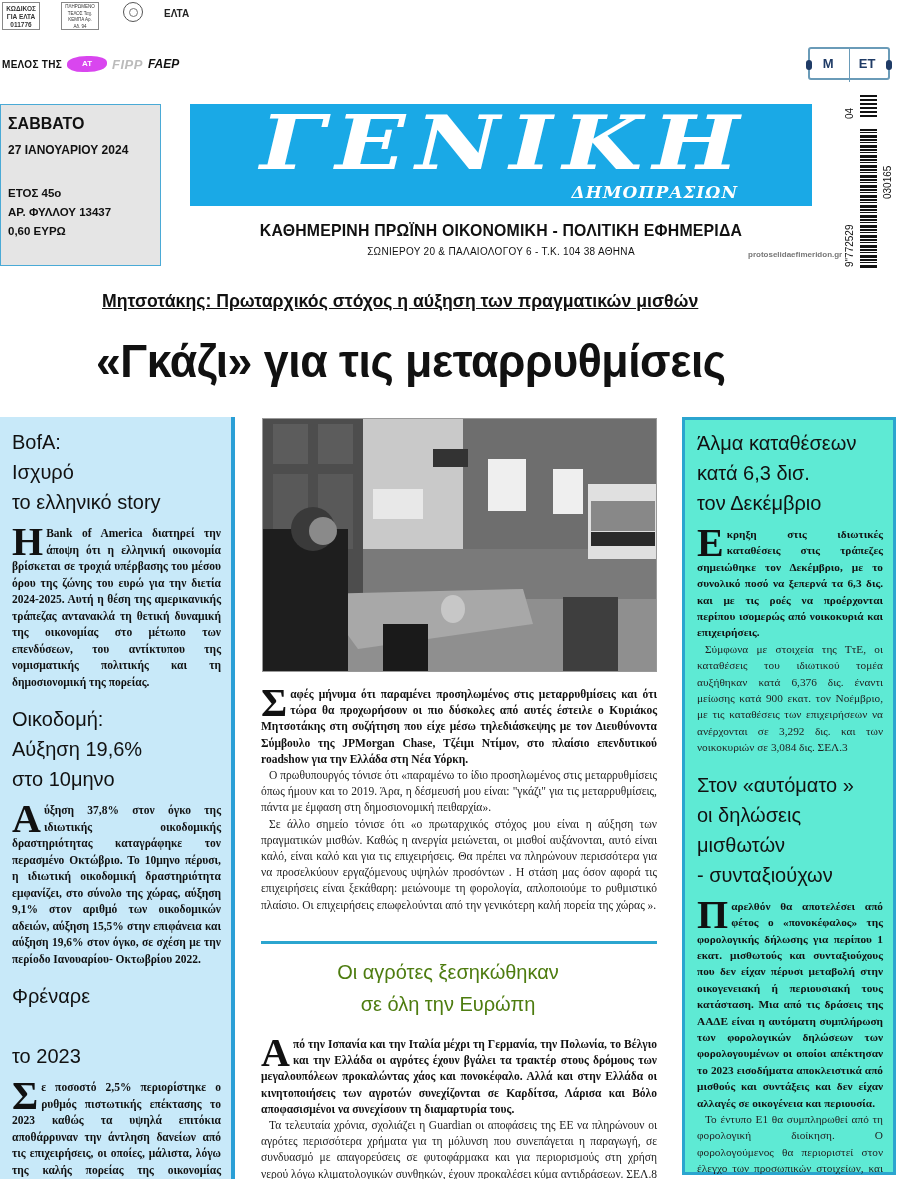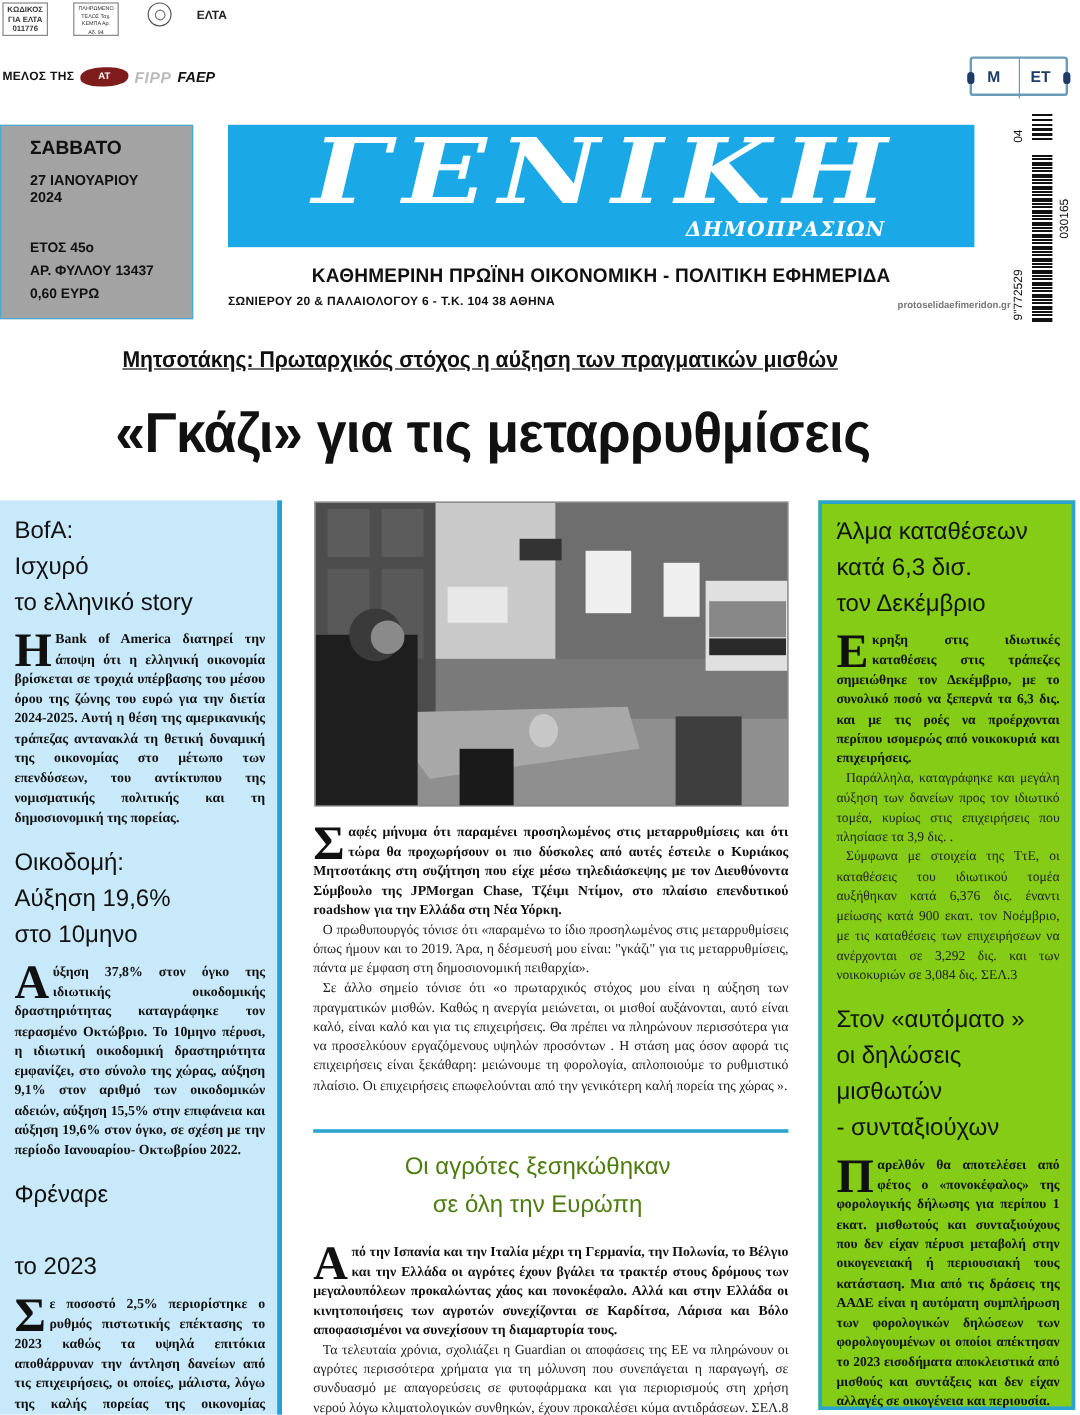--- a/index.html
+++ b/index.html
@@ -10,36 +10,36 @@
   .postal { position: absolute; left: 2px; top: 2px; display: flex; gap: 21px; align-items: flex-start; }
   .postal .pbox { border: 1px solid #888; font-size: 6px; line-height: 8px; text-align: center; padding: 1px 3px; color: #333; }
   .postal .pbox.code { width: 38px; height: 28px; font-size: 6.5px; font-weight: bold; padding-top: 2px; }
   .postal .pbox.paid { width: 38px; height: 28px; font-size: 4.5px; line-height: 6.5px; }
   .postal .seal { width: 20px; height: 20px; border: 1.5px solid #555; border-radius: 50%; margin-left: 3px; position: relative; }
   .postal .seal::after { content: ""; position: absolute; left: 5px; top: 5px; width: 7px; height: 7px; border: 1px solid #777; border-radius: 50%; }
   .postal .elta { font-size: 10px; font-weight: bold; color: #222; margin-top: 6px; }
 
   .member { position: absolute; left: 2px; top: 56px; display: flex; align-items: center; gap: 5px; }
   .member .lbl { font-size: 10px; font-weight: bold; letter-spacing: 0.3px; }
-  .member .fiplogo { width: 40px; height: 16px; background: #7f1d1d; border-radius: 50% 40% 50% 40%; color: #fff; font-size: 8px; font-weight: bold; text-align: center; line-height: 16px; }
+  .member .fiplogo { width: 40px; height: 16px; background: #d946ef; border-radius: 50% 40% 50% 40%; color: #fff; font-size: 8px; font-weight: bold; text-align: center; line-height: 16px; }
   .member .fipp { font-size: 13px; font-weight: bold; color: #bbb; font-style: italic; letter-spacing: 0.5px; }
   .member .faep { font-size: 12px; font-weight: bold; font-style: italic; color: #111; }
 
   
-  .datebox { position: absolute; left: 0px; top: 104px; width: 161px; height: 162px; background: #a3a3a3; border: 1px solid #4aaad6; padding: 10px 24px; }
+  .datebox { position: absolute; left: 0px; top: 104px; width: 161px; height: 162px; background: #e5e5e5; border: 1px solid #4aaad6; padding: 10px 7px; }
   .datebox .day { font-size: 16px; font-weight: bold; color: #111; margin-bottom: 10px; }
   .datebox .date { font-size: 12px; font-weight: bold; margin-bottom: 30px; }
   .datebox .row { font-size: 11.5px; font-weight: bold; margin-bottom: 7px; }
 
   
   .masthead { position: absolute; left: 190px; top: 104px; width: 622px; height: 102px; background: #1aa9e6; }
   .masthead .title { position: absolute; left: 70px; top: -2px; font-family: "DejaVu Serif", serif; font-size: 92px; font-weight: bold; font-style: italic; color: #fff; letter-spacing: 10px; line-height: 100px; transform: scaleY(0.82); transform-origin: top left; }
   .masthead .sub { position: absolute; right: 74px; bottom: 4px; font-family: "DejaVu Serif", serif; font-size: 17px; font-weight: bold; font-style: italic; color: #fff; letter-spacing: 1px; }
   .tagline { position: absolute; left: 190px; top: 221px; width: 622px; text-align: center; font-size: 16.5px; font-weight: bold; letter-spacing: 0.2px; transform: scaleX(0.96); }
-  .address { position: absolute; left: 190px; top: 246px; width: 622px; text-align: left; font-size: 10px; font-weight: bold; letter-spacing: 0.3px; }
+  .address { position: absolute; left: 190px; top: 246px; width: 622px; text-align: center; font-size: 10px; font-weight: normal; letter-spacing: 0.3px; }
   .watermark { position: absolute; left: 748px; top: 250px; font-size: 8px; font-weight: bold; color: #777; }
 
   
   .metlogo { position: absolute; left: 808px; top: 47px; width: 82px; height: 33px; border: 2px solid #6a9bb8; border-radius: 3px; display: flex; align-items: center; justify-content: space-around; }
   .metlogo::before { content: ""; position: absolute; left: 50%; top: -1px; width: 1px; height: 34px; background: #6a9bb8; }
   .metlogo span { font-size: 13px; font-weight: bold; color: #1f3b66; z-index: 1; }
   .metlogo .dot { position: absolute; top: 11px; width: 6px; height: 10px; background: #1f3b66; border-radius: 5px; }
 
   
   .barcode { position: absolute; left: 840px; top: 95px; width: 60px; height: 175px; }
@@ -66,21 +66,21 @@
   .center p { font-family: "Liberation Serif", serif; font-size: 11.5px; line-height: 16.2px; text-align: justify; text-indent: 8px; color: #222; }
   .center p.lead { font-weight: bold; text-indent: 0; color: #111; }
   .center .dropcap { font-size: 40px; line-height: 30px; }
   .divider { position: absolute; left: 261px; top: 941px; width: 396px; height: 3px; background: #2ba5cf; }
   .subhead { position: absolute; left: 250px; top: 956px; width: 396px; text-align: center; font-size: 20px; line-height: 32px; color: #4d7c0f; }
   .center2 { position: absolute; left: 261px; top: 1036px; width: 396px; }
   .center2 p { font-family: "Liberation Serif", serif; font-size: 11.5px; line-height: 16.2px; text-align: justify; text-indent: 8px; color: #222; }
   .center2 p.lead { font-weight: bold; text-indent: 0; color: #111; }
 
   
-  .rightcol { position: absolute; left: 682px; top: 417px; width: 214px; height: 758px; border: 3px solid #2ba5cf; background: #84cc16; padding: 8px 10px 0 12px; }
+  .rightcol { position: absolute; left: 682px; top: 417px; width: 214px; height: 758px; border: 3px solid #2ba5cf; background: #5eead4; padding: 8px 10px 0 12px; }
   .rightcol h2 { font-size: 20px; font-weight: normal; line-height: 30px; color: #111; margin-bottom: 8px; }
   .rightcol p { font-family: "Liberation Serif", serif; font-size: 11.3px; line-height: 16.4px; text-align: justify; text-indent: 8px; color: #222; }
   .rightcol p.lead { font-weight: bold; text-indent: 0; color: #111; }
   .rightcol .story { margin-bottom: 14px; }
 </style>
 </head>
 <body>
 
 <div class="postal">
   <div class="pbox code">ΚΩΔΙΚΟΣ ΓΙΑ ΕΛΤΑ 011776</div>
@@ -203,21 +203,20 @@
 </div>
 
 <div class="rightcol">
   <div class="story">
     <h2>
       <span>Άλμα καταθέσεων</span><br>
       <span>κατά 6,3 δισ.</span><br>
       <span>τον Δεκέμβριο</span>
     </h2>
     <p class="lead"><span class="dropcap">Ε</span><span>κρηξη στις ιδιωτικές καταθέσεις στις τράπεζες σημειώθηκε τον Δεκέμβριο, με το συνολικό ποσό να ξεπερνά τα 6,3 δις. και με τις ροές να προέρχονται περίπου ισομερώς από νοικοκυριά και επιχειρήσεις.</span></p>
-    <p>Παράλληλα, καταγράφηκε και μεγάλη αύξηση των δανείων προς τον ιδιωτικό τομέα, κυρίως στις επιχειρήσεις που πλησίασε τα 3,9 δις. .</p>
     <p>Σύμφωνα με στοιχεία της ΤτΕ, οι καταθέσεις του ιδιωτικού τομέα αυξήθηκαν κατά 6,376 δις. έναντι μείωσης κατά 900 εκατ. τον Νοέμβριο, με τις καταθέσεις των επιχειρήσεων να ανέρχονται σε 3,292 δις. και των νοικοκυριών σε 3,084 δις. ΣΕΛ.3</p>
   </div>
   <div class="story">
     <h2>
       <span>Στον «αυτόματο »</span><br>
       <span>οι δηλώσεις μισθωτών</span><br>
       <span>- συνταξιούχων</span>
     </h2>
     <p class="lead"><span class="dropcap">Π</span><span>αρελθόν θα αποτελέσει από φέτος ο «πονοκέφαλος» της φορολογικής δήλωσης για περίπου 1 εκατ. μισθωτούς και συνταξιούχους που δεν είχαν πέρυσι μεταβολή στην οικογενειακή ή περιουσιακή τους κατάσταση. Μια από τις δράσεις της ΑΑΔΕ είναι η αυτόματη συμπλήρωση των φορολογικών δηλώσεων των φορολογουμένων οι οποίοι απέκτησαν το 2023 εισοδήματα αποκλειστικά από μισθούς και συντάξεις και δεν είχαν αλλαγές σε οικογένεια και περιουσία.</span></p>
     <p>Το έντυπο Ε1 θα συμπληρωθεί από τη φορολογική διοίκηση. Ο φορολογούμενος θα περιοριστεί στον έλεγχο των προσωπικών στοιχείων, και των ποσών από μισθούς, συντάξεις, αποδείξεις, δάνεια, κατοικίες, αυτοκίνητα. ΣΕΛ.3</p>

